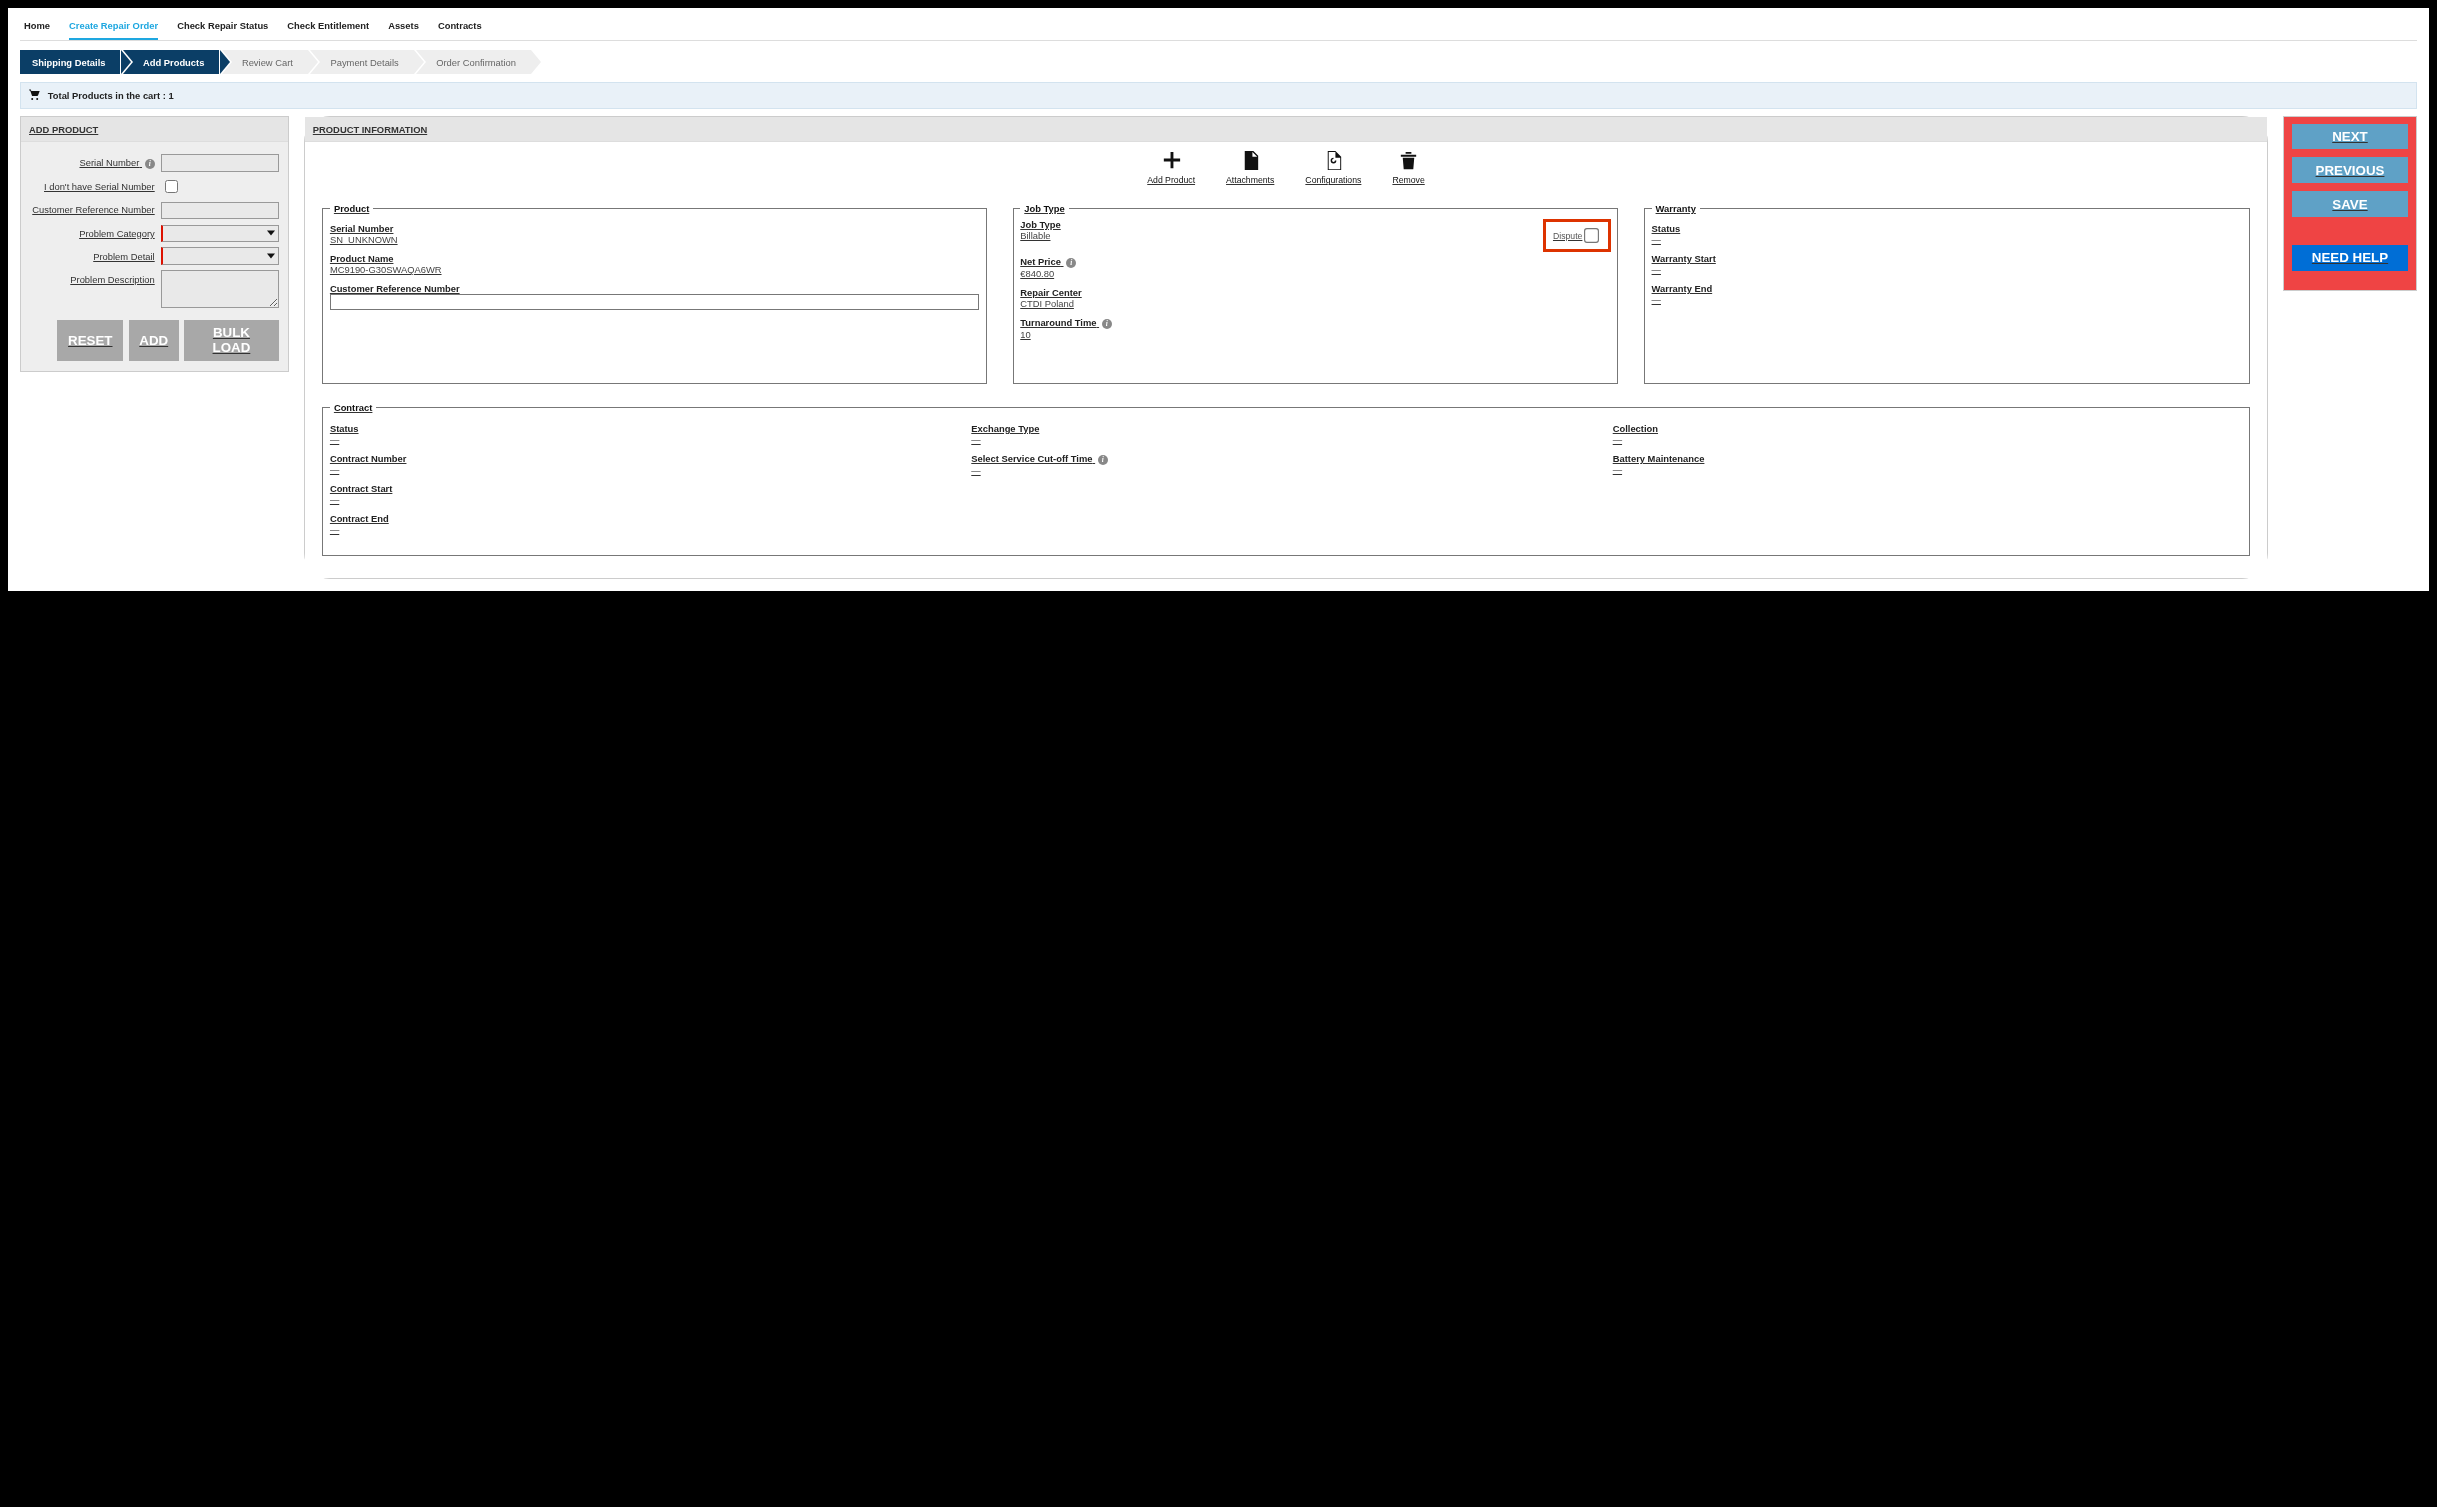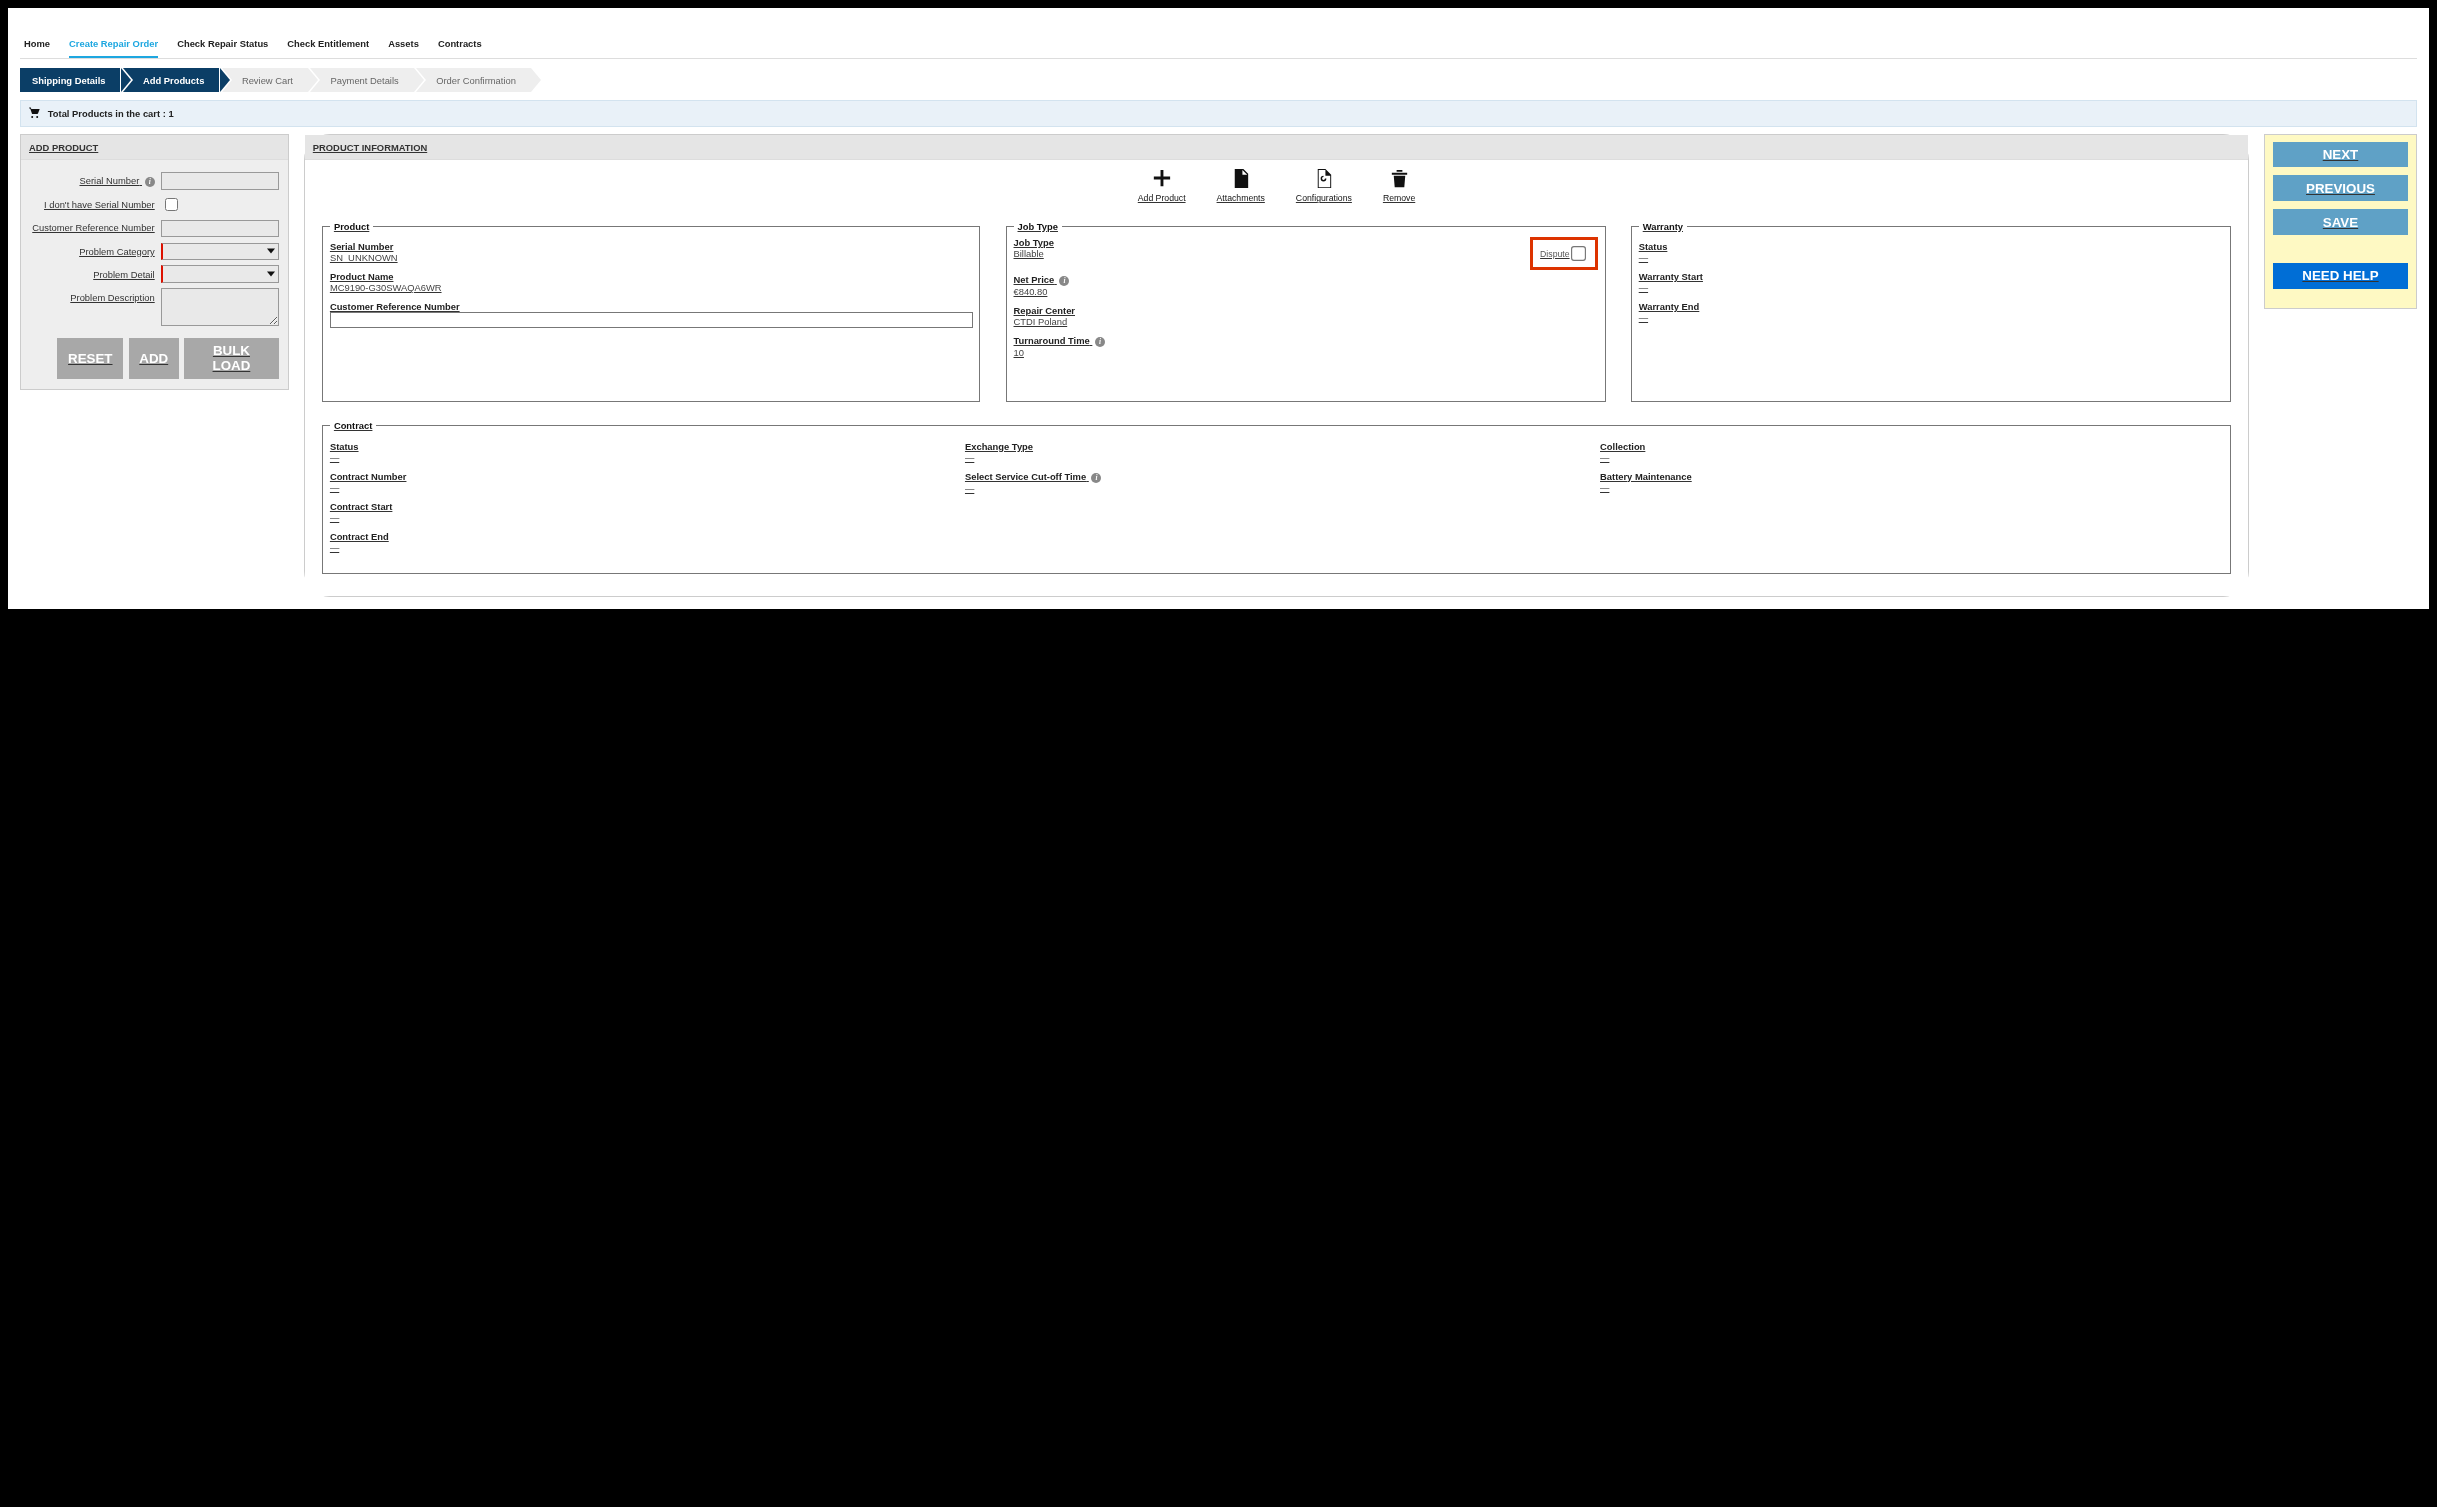--- a/index.html
+++ b/index.html
@@ -23,21 +23,20 @@
     gap: 19px;
     border-bottom: 0.7px solid #ddd;
     padding: 4px 1.3px 0 4px;
   }
   .topnav a {
     padding: 4px 0 6.7px 0;
     font-weight: 700;
     color: #222;
     text-decoration: none;
     cursor: pointer;
-    margin-top: 18px;
   }
   .topnav a.active {
     color: #1ea7e0;
     border-bottom: 2px solid #1ea7e0;
   }
 
   
   .steps { display: flex; margin-top: 9.4px; }
   .step {
     position: relative;
@@ -145,21 +144,21 @@
   .kv .v{ color:#444;}
   .crn-input{ width:100%; height:16px; border:0.7px solid #777; background:#fff;}
 
   .contract-grid{ display:grid; grid-template-columns: 1fr 1fr 1fr; column-gap: 12px;}
 
   .jobtop{ display:flex; justify-content:space-between; align-items:flex-start;}
   .dispute-box{ border:3.4px solid #d30; padding:4px 6.7px; display:flex; align-items:center; font-size:8.7px; font-weight:500; color:#555;}
   .dispute-box input{ margin-left:2.7px; transform:scale(1.15); }
 
   
-  .right { width: 153px; background:#fef9c3; border:0.7px solid #ccc; padding:6.7px 8px 19px 8px; display:flex; flex-direction:column; gap:8px;}
+  .right { width: 134px; background:#ef4444; border:0.7px solid #ccc; padding:6.7px 8px 19px 8px; display:flex; flex-direction:column; gap:8px;}
   .rbtn { background:#5fa1c6; color:#fff; text-align:center; padding:5.4px 0; font-weight:700; cursor:pointer; border:none; width:100%;}
   .rbtn.help{ background:#006ed6;margin-top:20px;}
 
   .info-i{
     display:inline-block; width:10px; height:10px; border-radius:50%; background:#888; color:#fff;
     font-size:7.4px; font-weight:700; text-align:center; line-height:10px; margin-left:2.7px; font-style: italic; font-family: Georgia, serif;
   }
 </style>
 </head>
 <body>

